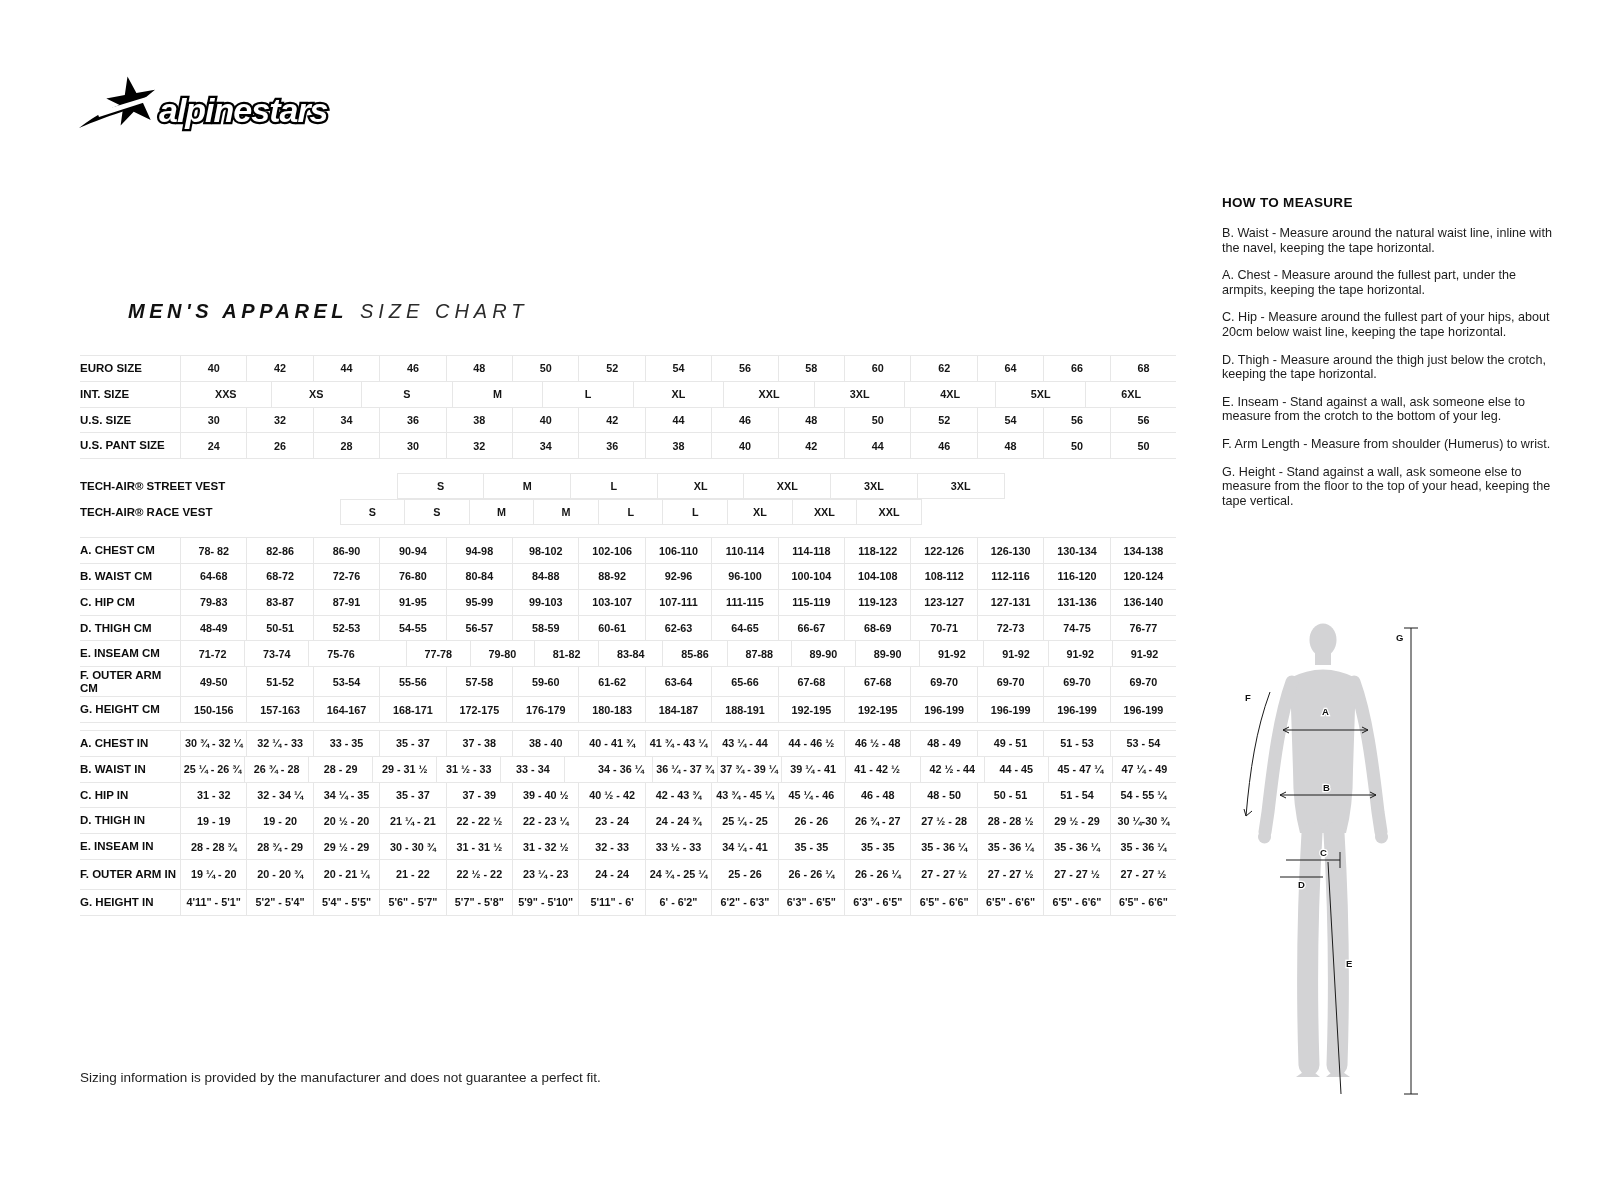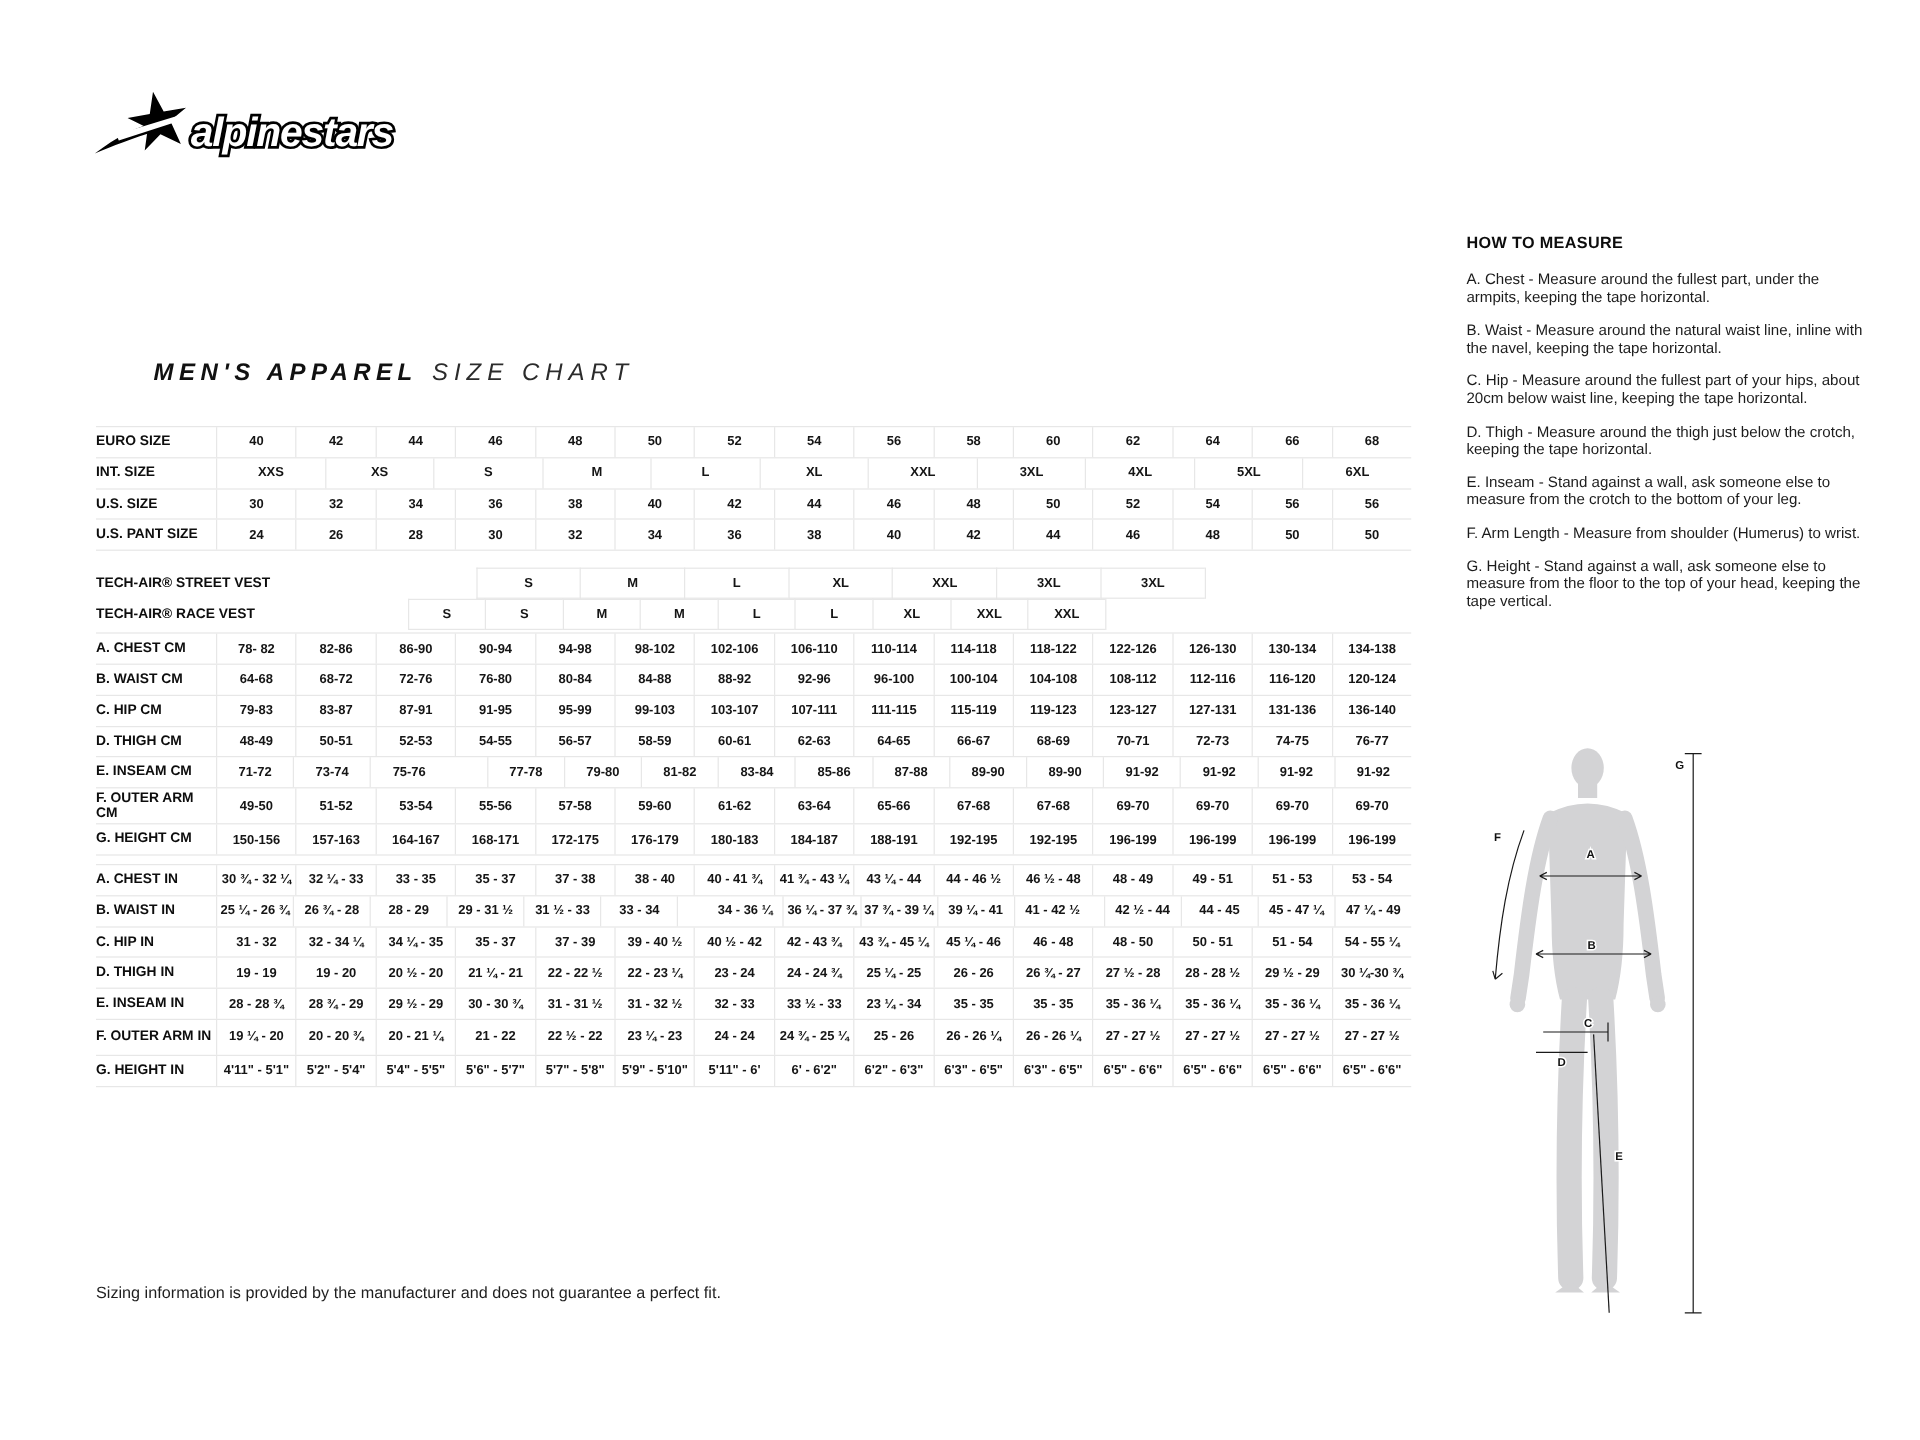--- a/index.html
+++ b/index.html
@@ -14,21 +14,21 @@
          white-space:nowrap;letter-spacing:4.5px;margin-left:48px;}
   .title .main{font-weight:bold;color:#111;}
   .title .sub{font-weight:normal;color:#2b2b2b;margin-left:12px;letter-spacing:5px;}
 
   
   .size-table{position:absolute;left:80px;top:355px;width:1096px;}
   .t-row{display:flex;height:24.8px;align-items:stretch;}
   .t-row.sec-vest{height:26px;}
   .t-row.tall{height:29px;}
   .t-row.sec-start.sec-vest{margin-top:14px;}
-  .t-row.sec-start.sec-cm{margin-top:2px;}
+  .t-row.sec-start.sec-cm{margin-top:12px;}
   .t-row.sec-start.sec-in{margin-top:7px;}
   .t-label{flex:0 0 100px;display:flex;align-items:center;font-weight:bold;
            font-size:11.5px;line-height:1.1;color:#0d0d0d;}
   .t-label.nowrap{white-space:nowrap;overflow:visible;z-index:2;}
   .t-cell{flex:1 1 0;display:flex;align-items:center;justify-content:center;
           font-size:10.8px;font-weight:bold;color:#151515;white-space:nowrap;}
   .t-row.lined{border-bottom:1px solid #e7e7e7;}
   .t-row.lined.row-top{border-top:1px solid #e7e7e7;}
   .t-row.lined .t-cell{border-left:1px solid #e7e7e7;}
   .t-row.sec-vest .t-cell.val{border:1px solid #e7e7e7;border-right:none;}
@@ -362,21 +362,21 @@
       <div class="t-row sec-in lined">
         <div class="t-label">E. INSEAM IN</div>
         <div class="t-cell" style="flex: 1 1 0px;">28 - 28 ¾</div>
         <div class="t-cell" style="flex: 1 1 0px;">28 ¾ - 29</div>
         <div class="t-cell" style="flex: 1 1 0px;">29 ½ - 29</div>
         <div class="t-cell" style="flex: 1 1 0px;">30  - 30 ¾</div>
         <div class="t-cell" style="flex: 1 1 0px;">31  - 31 ½</div>
         <div class="t-cell" style="flex: 1 1 0px;">31  - 32 ½</div>
         <div class="t-cell" style="flex: 1 1 0px;">32  - 33</div>
         <div class="t-cell" style="flex: 1 1 0px;">33 ½ - 33</div>
-        <div class="t-cell" style="flex: 1 1 0px;">23 ¼ - 34</div>
+        <div class="t-cell" style="flex: 1 1 0px;">34 ¼ - 41</div>
         <div class="t-cell" style="flex: 1 1 0px;">35 - 35</div>
         <div class="t-cell" style="flex: 1 1 0px;">35 - 35</div>
         <div class="t-cell" style="flex: 1 1 0px;">35  - 36 ¼</div>
         <div class="t-cell" style="flex: 1 1 0px;">35  - 36 ¼</div>
         <div class="t-cell" style="flex: 1 1 0px;">35  - 36 ¼</div>
         <div class="t-cell" style="flex: 1 1 0px;">35  - 36 ¼</div>
       </div>
       <div class="t-row sec-in lined tall">
         <div class="t-label">F. OUTER ARM IN</div>
         <div class="t-cell" style="flex: 1 1 0px;">19 ¼ - 20</div>
@@ -410,22 +410,22 @@
         <div class="t-cell" style="flex: 1 1 0px;">6'3" - 6'5"</div>
         <div class="t-cell" style="flex: 1 1 0px;">6'5" - 6'6"</div>
         <div class="t-cell" style="flex: 1 1 0px;">6'5" - 6'6"</div>
         <div class="t-cell" style="flex: 1 1 0px;">6'5" - 6'6"</div>
         <div class="t-cell" style="flex: 1 1 0px;">6'5" - 6'6"</div>
       </div>
     </div>
 
   <div class="howto">
     <h3>HOW TO MEASURE</h3>
+    <p>B. Waist - Measure around the natural waist line, inline with the navel, keeping the tape horizontal.</p>
     <p>A. Chest - Measure around the fullest part, under the armpits, keeping the tape horizontal.</p>
-    <p>B. Waist - Measure around the natural waist line, inline with the navel, keeping the tape horizontal.</p>
     <p>C. Hip - Measure around the fullest part of your hips, about 20cm below waist line, keeping the tape horizontal.</p>
     <p>D. Thigh - Measure around the thigh just below the crotch, keeping the tape horizontal.</p>
     <p>E. Inseam - Stand against a wall, ask someone else to measure from the crotch to the bottom of your leg.</p>
     <p>F. Arm Length - Measure from shoulder (Humerus) to wrist.</p>
     <p>G. Height - Stand against a wall, ask someone else to measure from the floor to the top of your head, keeping the tape vertical.</p>
   </div>
 
   <svg class="figure" width="335" height="485" viewBox="0 0 335 485">
     <g fill="#d3d3d5" stroke="none">
       <ellipse cx="95" cy="20" rx="13.5" ry="16.5"></ellipse>

